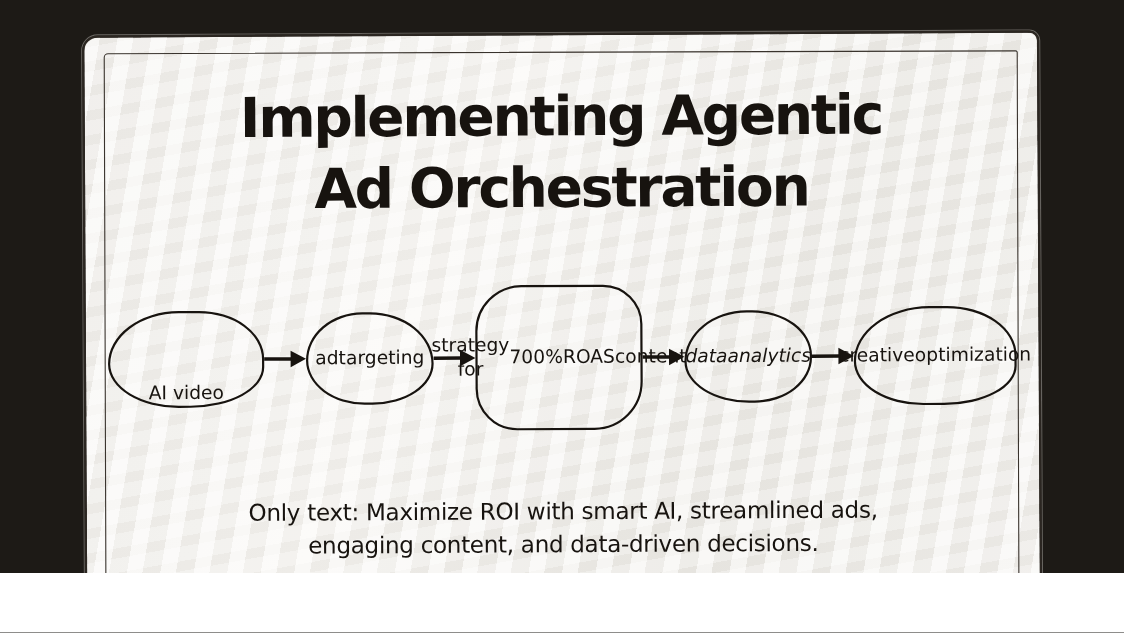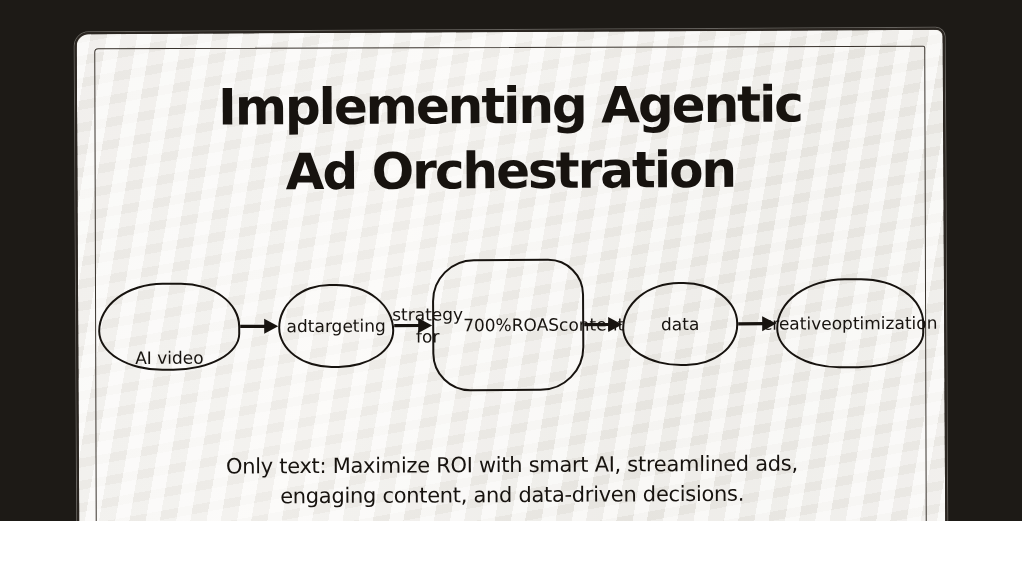--- a/index.html
+++ b/index.html
@@ -82,21 +82,21 @@
     border: 2.6px solid var(--ink, #17130f);
     background: transparent;
     color: var(--ink, #17130f);
     font-size: 17px;
     line-height: 1.32;
     flex: 0 0 auto;
   }
   .node-1 { width: 142px; height: 88px; border-radius: 50% 46% 52% 50% / 60% 55% 46% 50%; align-items: flex-end; }
   .node-2 { width: 116px; height: 84px; border-radius: 46% 52% 50% 48% / 54% 58% 46% 50%; }
   .node-3 { width: 152px; height: 132px; border-radius: 42px 36px 44px 38px; }
-  .node-4 { width: 116px; height: 84px; border-radius: 50% 48% 46% 52% / 56% 50% 50% 46%; }
+  .node-4 { width: 116px; height: 84px; border-radius: 50% 48% 46% 52% / 56% 50% 50% 46%; font-style: italic; }
   .node-5 { width: 148px; height: 90px; border-radius: 52% 48% 50% 48% / 62% 56% 44% 50%; }
 
   .arrow { flex: 0 0 auto; display: block; margin: 0 -1px; }
 
   .footer {
     position: absolute;
     top: 418px;
     left: 0;
     width: 100%;
     text-align: center;
@@ -146,20 +146,21 @@
         <div>content</div>
       </div>
 
       <svg class="arrow" width="40" height="22" viewBox="0 0 40 22">
         <line x1="1" y1="11" x2="27" y2="11" stroke="#17130f" stroke-width="3.2"></line>
         <path d="M25,3.5 L39,11 L25,18.5 Z" fill="#17130f"></path>
       </svg>
 
       <div class="node node-4">
         <div>data</div>
+        <div>analytics</div>
       </div>
 
       <svg class="arrow" width="40" height="22" viewBox="0 0 40 22">
         <line x1="1" y1="11" x2="27" y2="11" stroke="#17130f" stroke-width="3.2"></line>
         <path d="M25,3.5 L39,11 L25,18.5 Z" fill="#17130f"></path>
       </svg>
 
       <div class="node node-5">
         <div>creative</div>
         <div>optimization</div>

